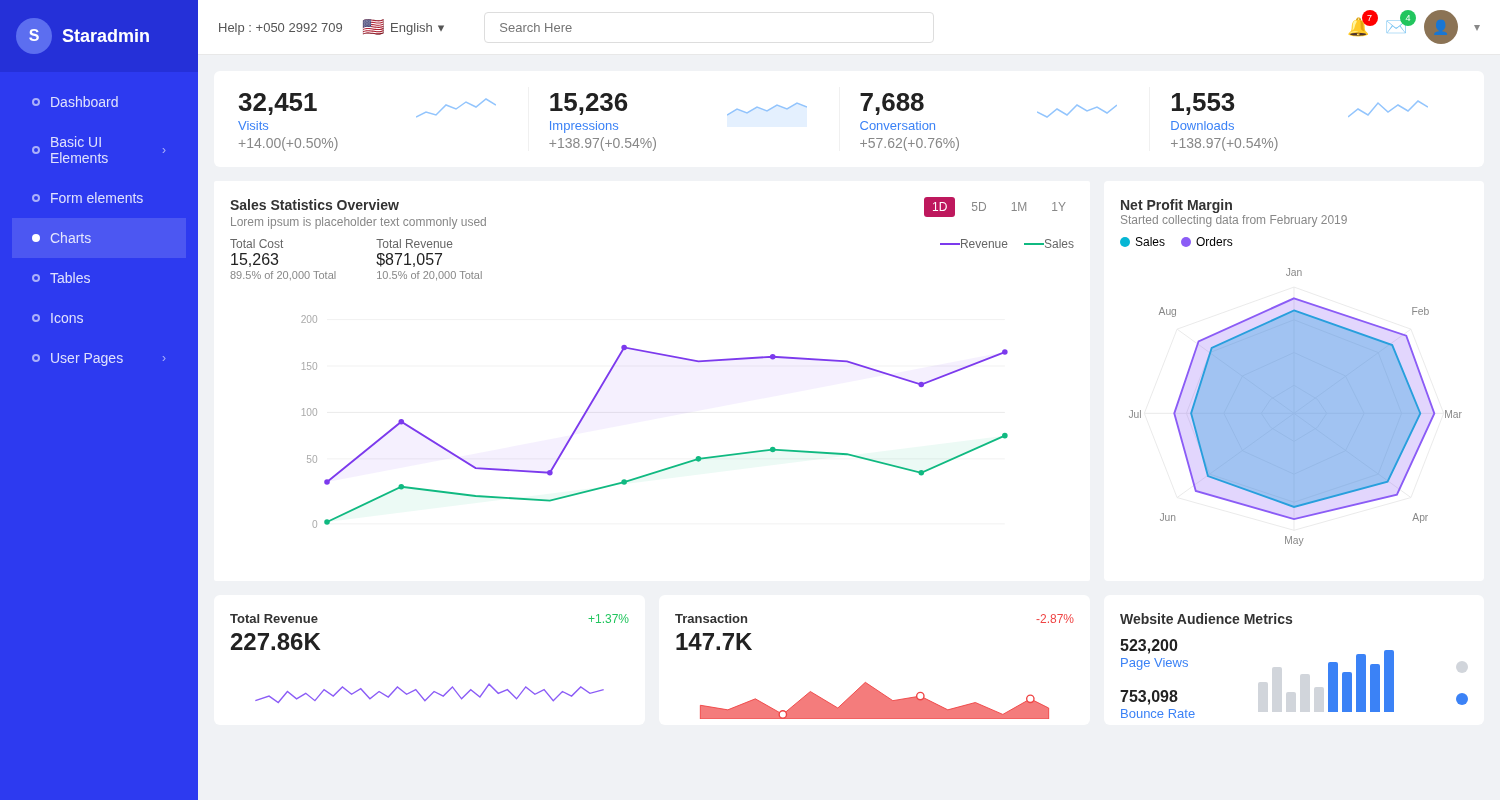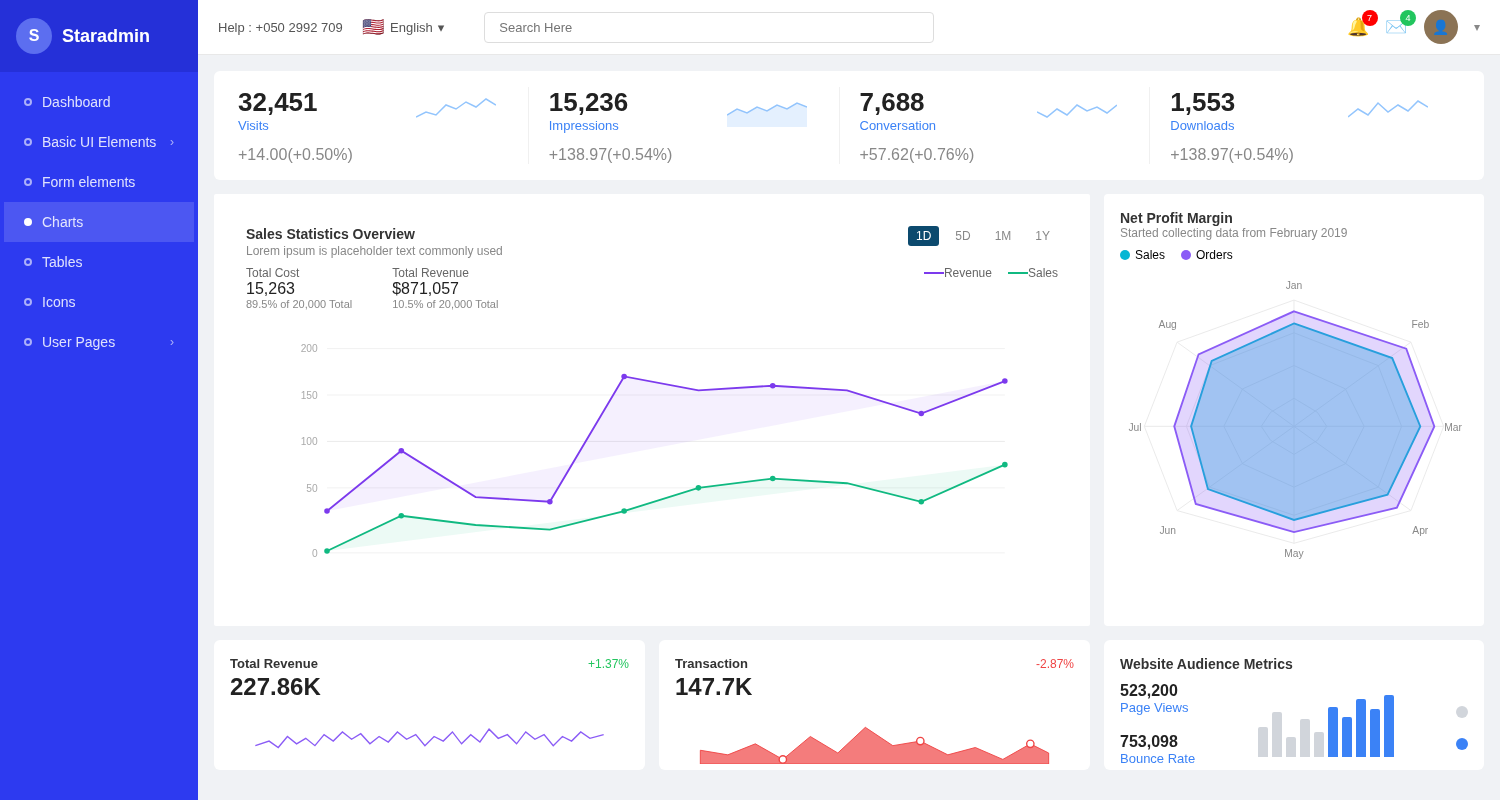--- a/index.html
+++ b/index.html
@@ -22,21 +22,21 @@
       background: #2530d8;
     }
     .logo-circle {
       width: 36px; height: 36px;
       background: #5c6ef0;
       border-radius: 50%;
       display: flex; align-items: center; justify-content: center;
       font-weight: bold; font-size: 16px;
     }
     .logo-text { font-size: 18px; font-weight: 700; }
-    .sidebar-nav { padding: 10px 4px; flex: 1; }
+    .sidebar-nav { padding: 10px 12px; flex: 1; }
     .nav-item {
       display: flex; align-items: center;
       padding: 12px 20px;
       cursor: pointer;
       font-size: 14px;
       color: rgba(255,255,255,0.85);
       justify-content: space-between;
     }
     .nav-item-left { display: flex; align-items: center; gap: 10px; }
     .nav-dot { width: 8px; height: 8px; border: 2px solid rgba(255,255,255,0.6); border-radius: 50%; }
@@ -95,44 +95,44 @@
       border-radius: 6px;
       display: flex;
       padding: 16px 24px;
       gap: 20px;
     }
     .stat-card { flex: 1; display: flex; align-items: flex-start; justify-content: space-between; border-right: 1px solid #f0f0f0; padding-right: 32px; }
     .stat-card:last-child { border-right: none; }
     .stat-info {}
     .stat-number { font-size: 26px; font-weight: 700; color: #222; }
     .stat-label { font-size: 13px; color: #3b82f6; font-weight: 500; }
-    .stat-change { font-size: 16px; color: #888; margin-top: 13px; }
+    .stat-change { font-size: 14px; color: #888; margin-top: 2px; }
     .mini-chart { width: 80px; height: 40px; }
 
     
     .middle-row { display: flex; gap: 14px; }
-    .chart-main { flex: 1; background: white; border-radius: 2px; padding: 32px; }
+    .chart-main { flex: 1; background: white; border-radius: 2px; padding: 16px; }
     .chart-right { width: 380px; background: white; border-radius: 4px; padding: 16px; flex-shrink: 0; }
 
     
     .bottom-row { display: flex; gap: 14px; }
     .bottom-card { flex: 1; background: white; border-radius: 6px; padding: 16px; overflow: hidden; height: 130px; }
     .bottom-card-wide { width: 380px; flex-shrink: 0; background: white; border-radius: 6px; padding: 16px; height: 130px; }
 
     
     .section-header { display: flex; justify-content: space-between; align-items: flex-start; margin-bottom: 8px; }
     .section-title { font-size: 14px; font-weight: 600; color: #333; }
     .section-sub { font-size: 12px; color: #888; margin-top: 2px; }
     .time-filters { display: flex; gap: 8px; }
     .time-btn {
       font-size: 12px; padding: 3px 8px;
       border-radius: 3px; border: none; cursor: pointer;
       background: none; color: #888;
     }
-    .time-btn.active { background: #0c4a6e; color: white; }
+    .time-btn.active { background: #be185d; color: white; }
 
     .chart-meta { display: flex; gap: 40px; margin-bottom: 10px; }
     .chart-meta-item {}
     .meta-label { font-size: 12px; color: #666; display: flex; align-items: center; gap: 4px; }
     .meta-value { font-size: 16px; font-weight: 400; color: #222; }
     .meta-sub { font-size: 11px; color: #888; }
 
     .legend { display: flex; gap: 16px; align-items: center; margin-bottom: 4px; }
     .legend-item { display: flex; align-items: center; font-size: 12px; color: #666; }
     .legend-line { width: 20px; height: 2px; }

